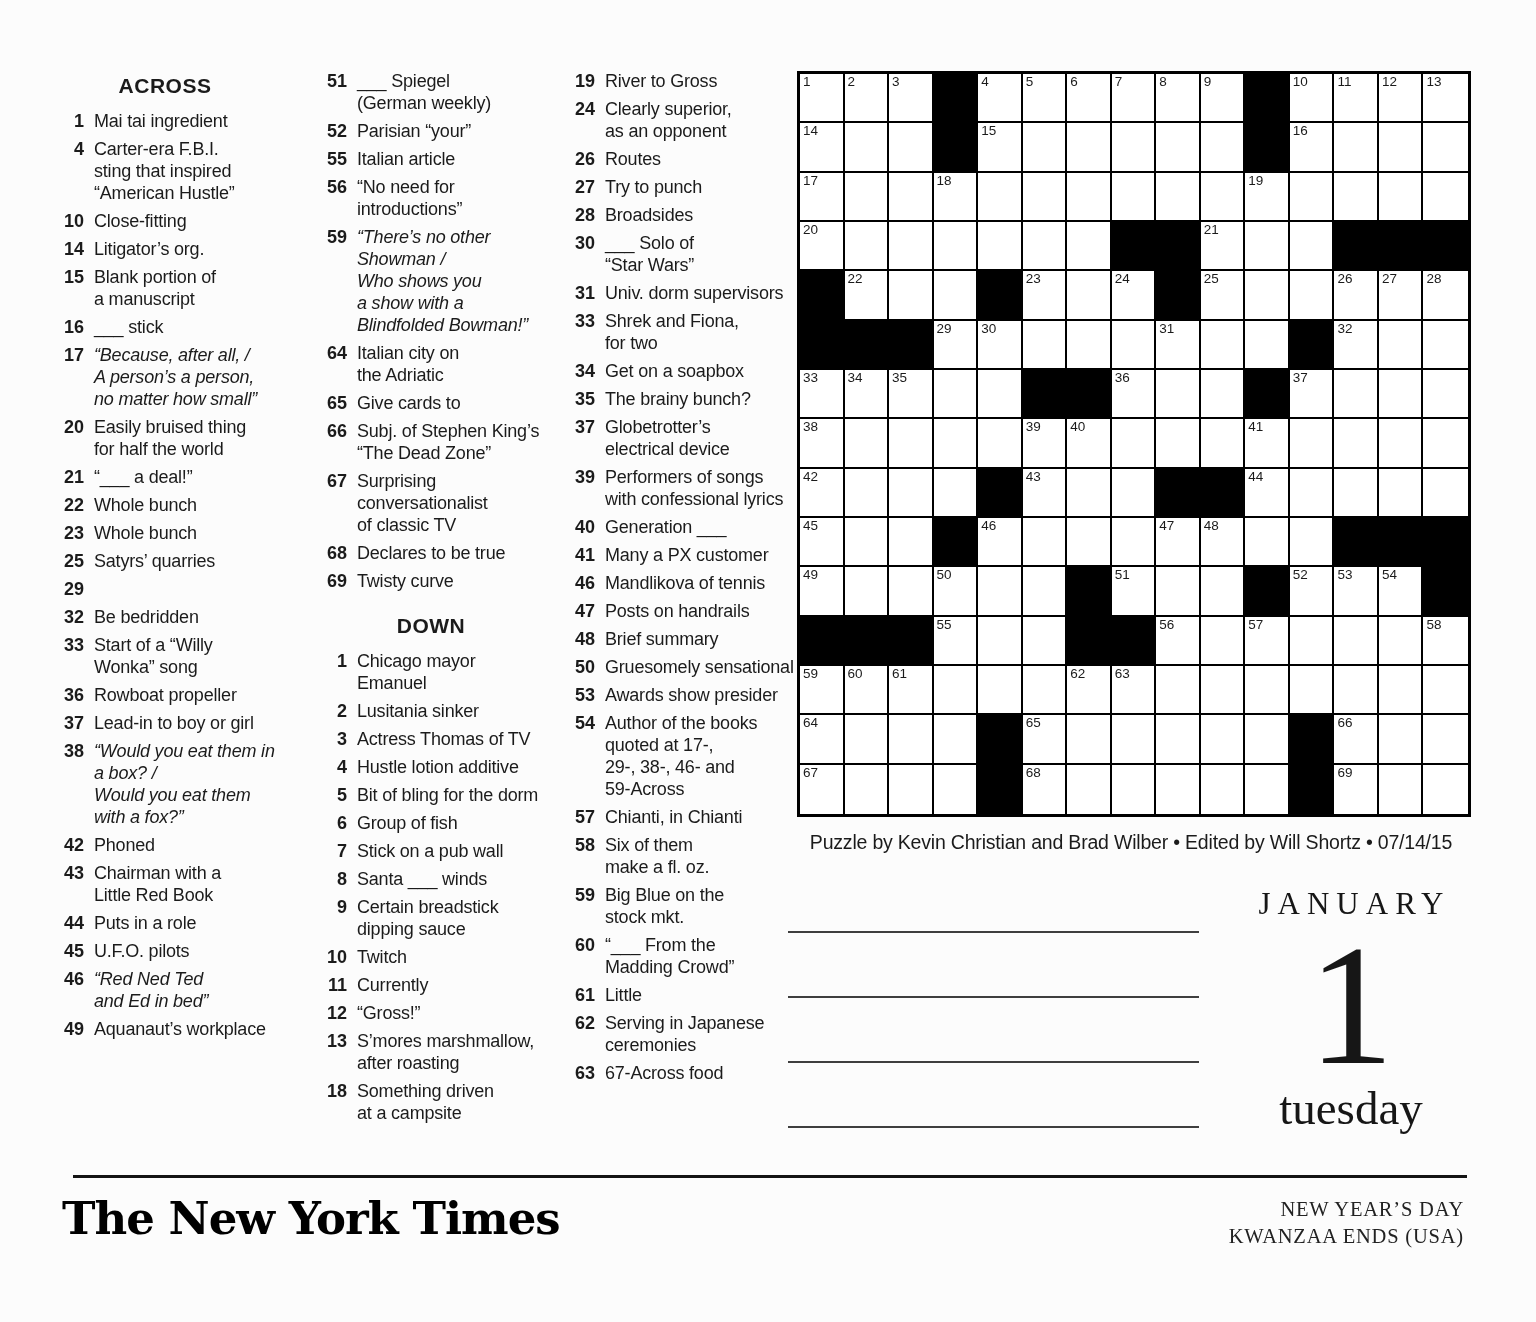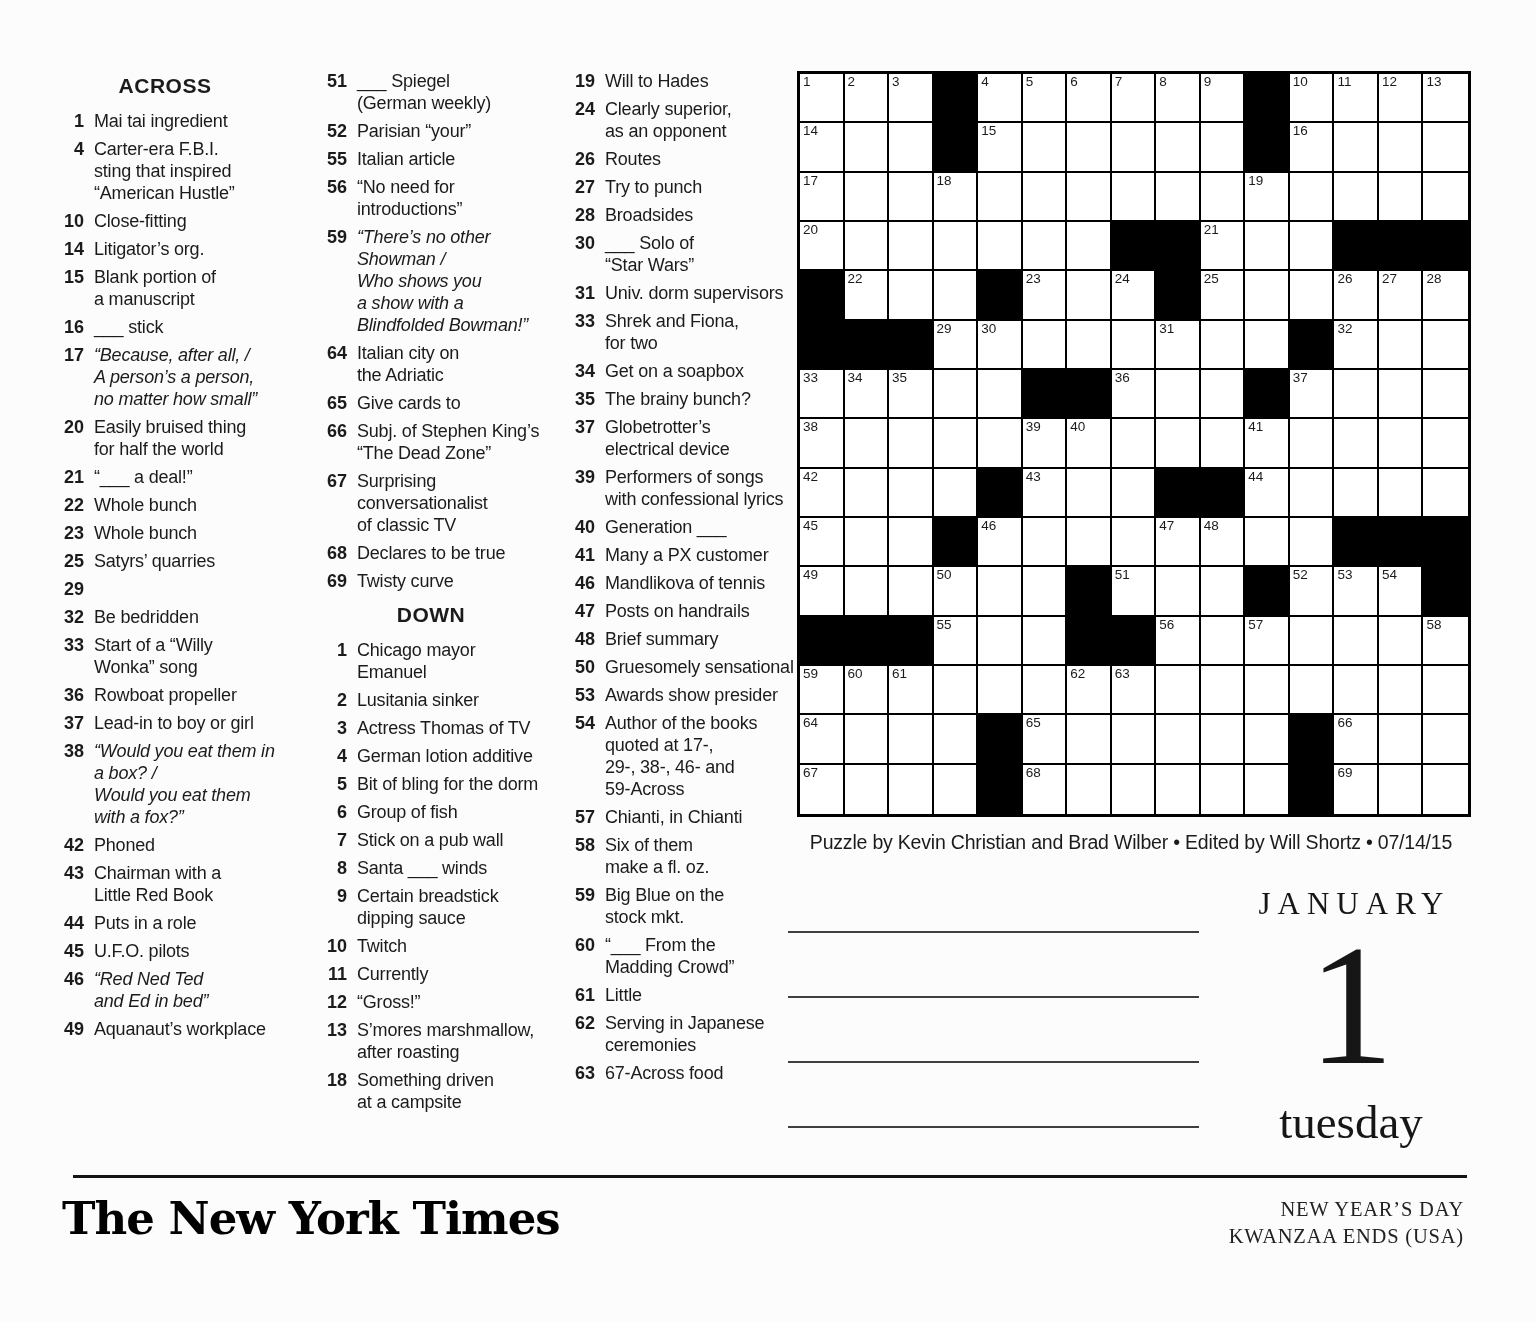--- a/index.html
+++ b/index.html
@@ -11,21 +11,21 @@
   
   .clue-col { position:absolute; top:70px; }
   #col1 { left:48px;  width:234px; }
   #col2 { left:311px; width:240px; }
   #col3 { left:559px; width:244px; }
 
   .section-header {
     font-weight:bold; font-size:21px; text-align:center;
     letter-spacing:0.5px; margin:4px 0 12px 0;
   }
-  .section-header.down-header { margin-top:11px; }
+  .section-header.down-header { margin-top:22px; }
 
   .clue { display:flex; margin-bottom:6px; font-size:18px; line-height:22px; }
   .clue .num { flex:0 0 36px; text-align:right; font-weight:bold; padding-right:10px; }
   .clue .txt { white-space:pre-line; letter-spacing:-0.2px; }
   .clue.italic .txt { font-style:italic; }
 
   
   .grid {
     position:absolute; left:797px; top:71px; width:668px; height:740px;
     border:3px solid #000; background:#fff;
@@ -45,21 +45,21 @@
   
   .note-line { position:absolute; left:788px; width:411px; height:0; border-top:2px solid #3f3f3f; }
 
   
   .calendar {
     position:absolute; left:1235px; top:888px; width:232px;
     text-align:center; font-family:"Liberation Serif", serif; color:#161616;
   }
   .cal-month { font-size:31px; line-height:32px; letter-spacing:7px; padding-left:7px; }
   .cal-day   { font-size:172px; line-height:158px; margin-top:6px; }
-  .cal-weekday { font-size:47px; line-height:48px; margin-top:14px; }
+  .cal-weekday { font-size:47px; line-height:48px; }
 
   
   .footer-rule { position:absolute; left:73px; top:1175px; width:1394px; height:0; border-top:3px solid #141414; }
   .logo {
     position:absolute; left:62px; top:1194px;
     font-family:"DejaVu Serif", serif; font-weight:bold; font-size:45px; line-height:50px;
     letter-spacing:-1px; color:#000;
   }
   .holidays {
     position:absolute; right:72px; top:1196px; text-align:right;
@@ -252,21 +252,21 @@
         <div class="clue">
           <span class="num">2</span>
           <span class="txt">Lusitania sinker</span>
         </div>
         <div class="clue">
           <span class="num">3</span>
           <span class="txt">Actress Thomas of TV</span>
         </div>
         <div class="clue">
           <span class="num">4</span>
-          <span class="txt">German lotion additive</span>
+          <span class="txt">Hustle lotion additive</span>
         </div>
         <div class="clue">
           <span class="num">5</span>
           <span class="txt">Bit of bling for the dorm</span>
         </div>
         <div class="clue">
           <span class="num">6</span>
           <span class="txt">Group of fish</span>
         </div>
         <div class="clue">
@@ -304,21 +304,21 @@
           <span class="txt">Something driven
 at a campsite</span>
         </div>
       </div>
   </div>
 
   <div class="clue-col" id="col3">
     <div id="col3-list">
         <div class="clue">
           <span class="num">19</span>
-          <span class="txt">Will to Hades</span>
+          <span class="txt">River to Gross</span>
         </div>
         <div class="clue">
           <span class="num">24</span>
           <span class="txt">Clearly superior,
 as an opponent</span>
         </div>
         <div class="clue">
           <span class="num">26</span>
           <span class="txt">Routes</span>
         </div>

